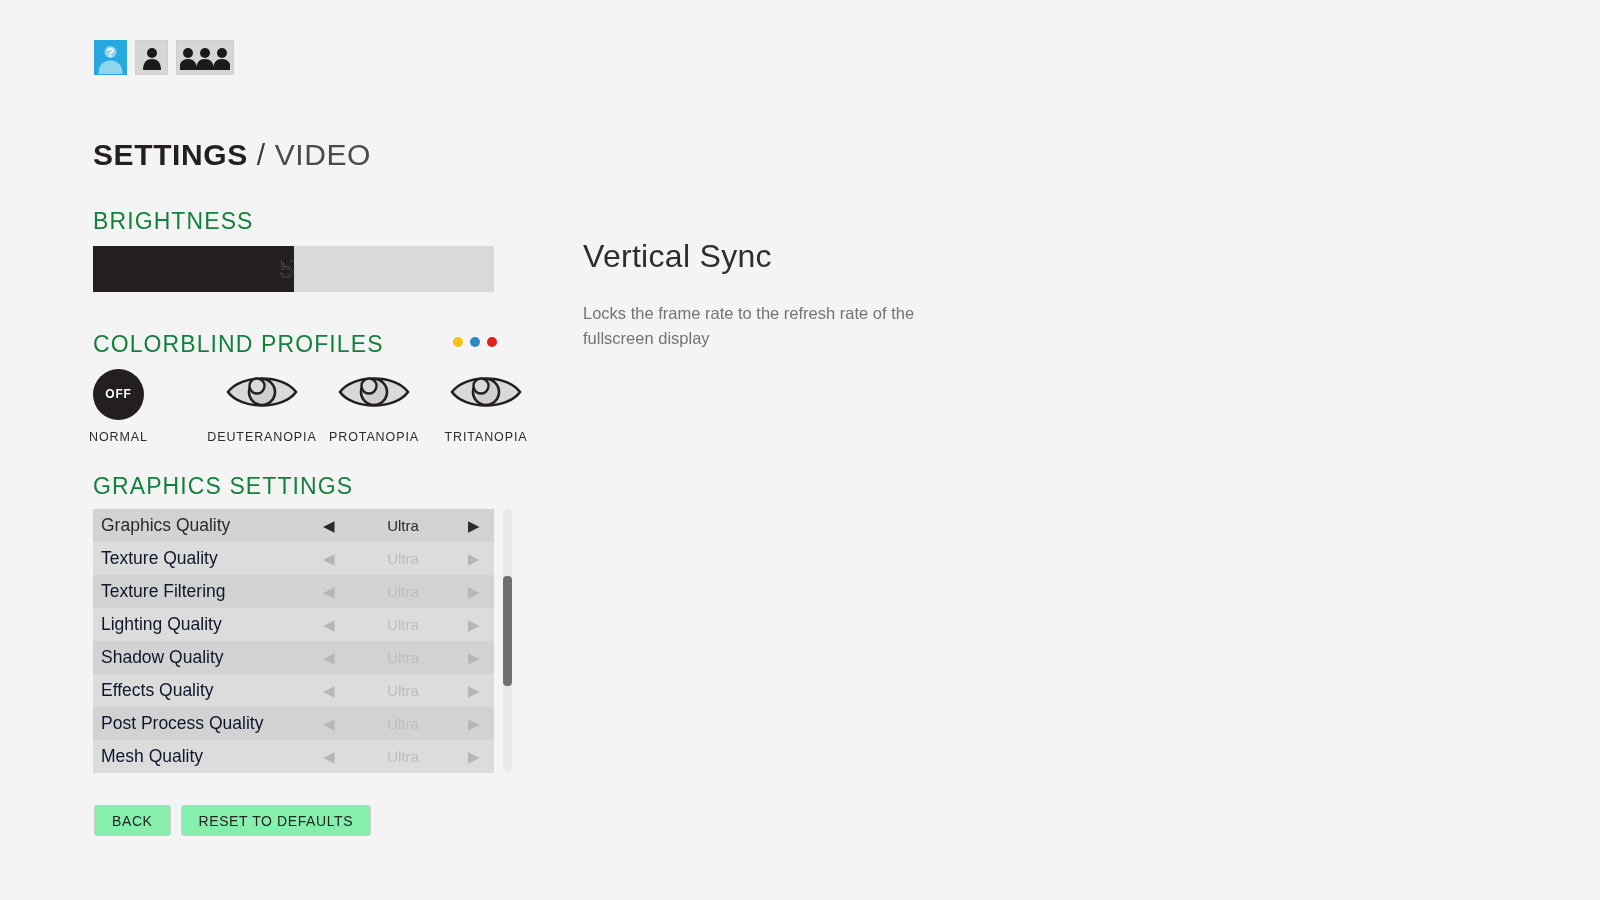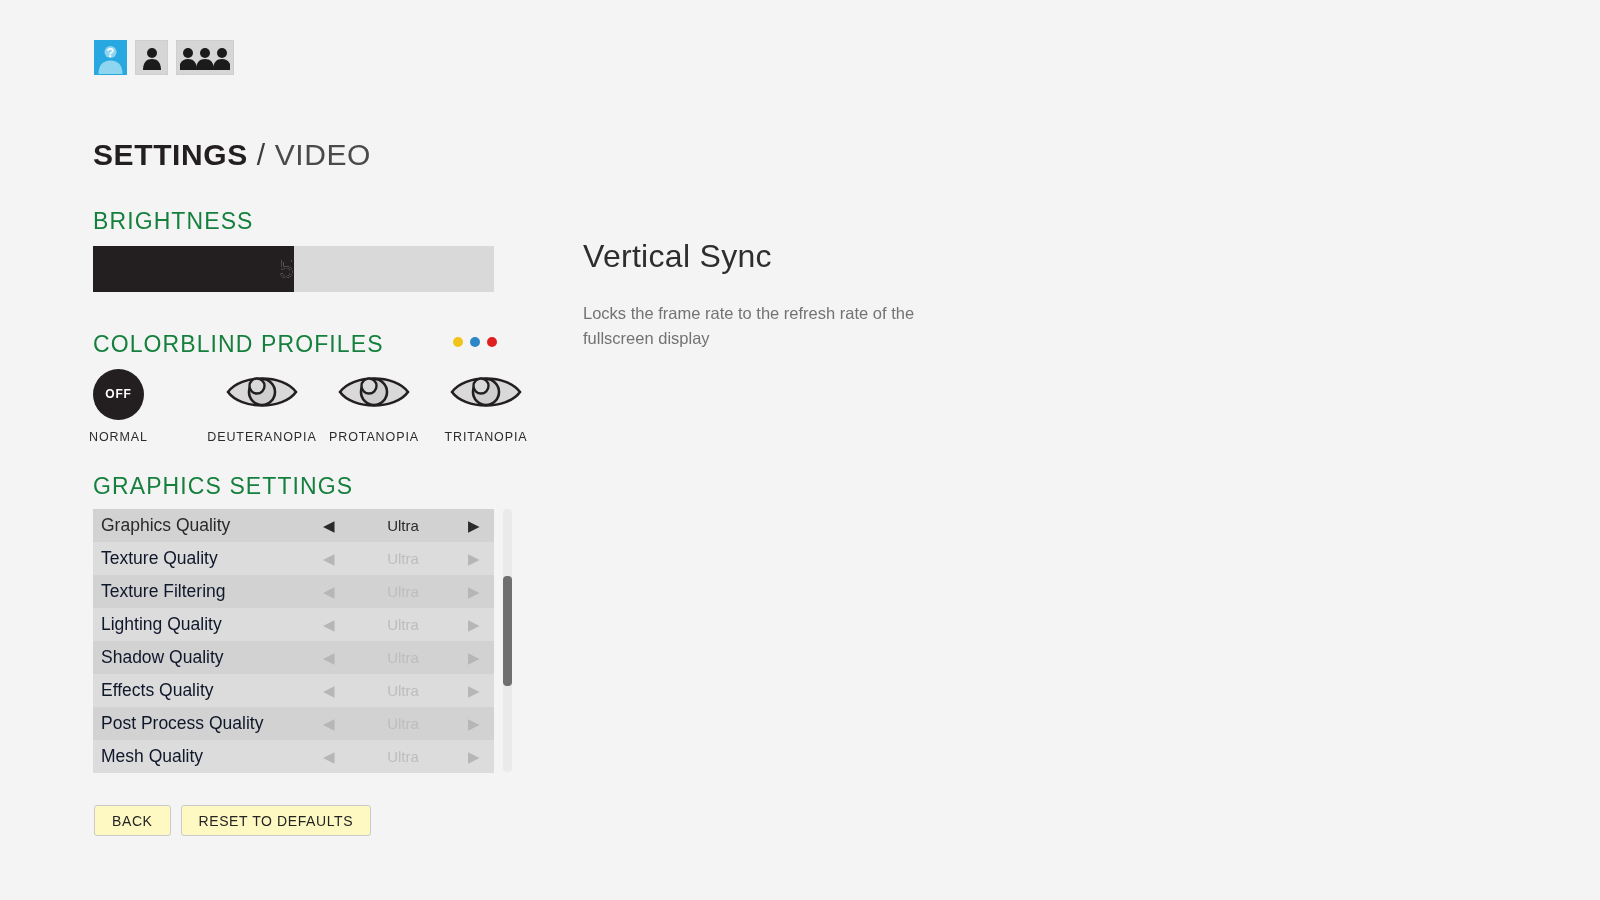--- a/index.html
+++ b/index.html
@@ -232,21 +232,21 @@
 
   
   #button-row {
     position: absolute;
     left: 94px;
     top: 805px;
     display: flex;
     gap: 10px;
   }
   .btn {
-    background: #fef9c3;
+    background: #86efac;
     border: 1px solid #cacaca;
     border-radius: 3px;
     height: 31px;
     padding: 0 17px;
     display: flex;
     align-items: center;
     justify-content: center;
     font-size: 14px;
     letter-spacing: 0.6px;
     color: #242424;

